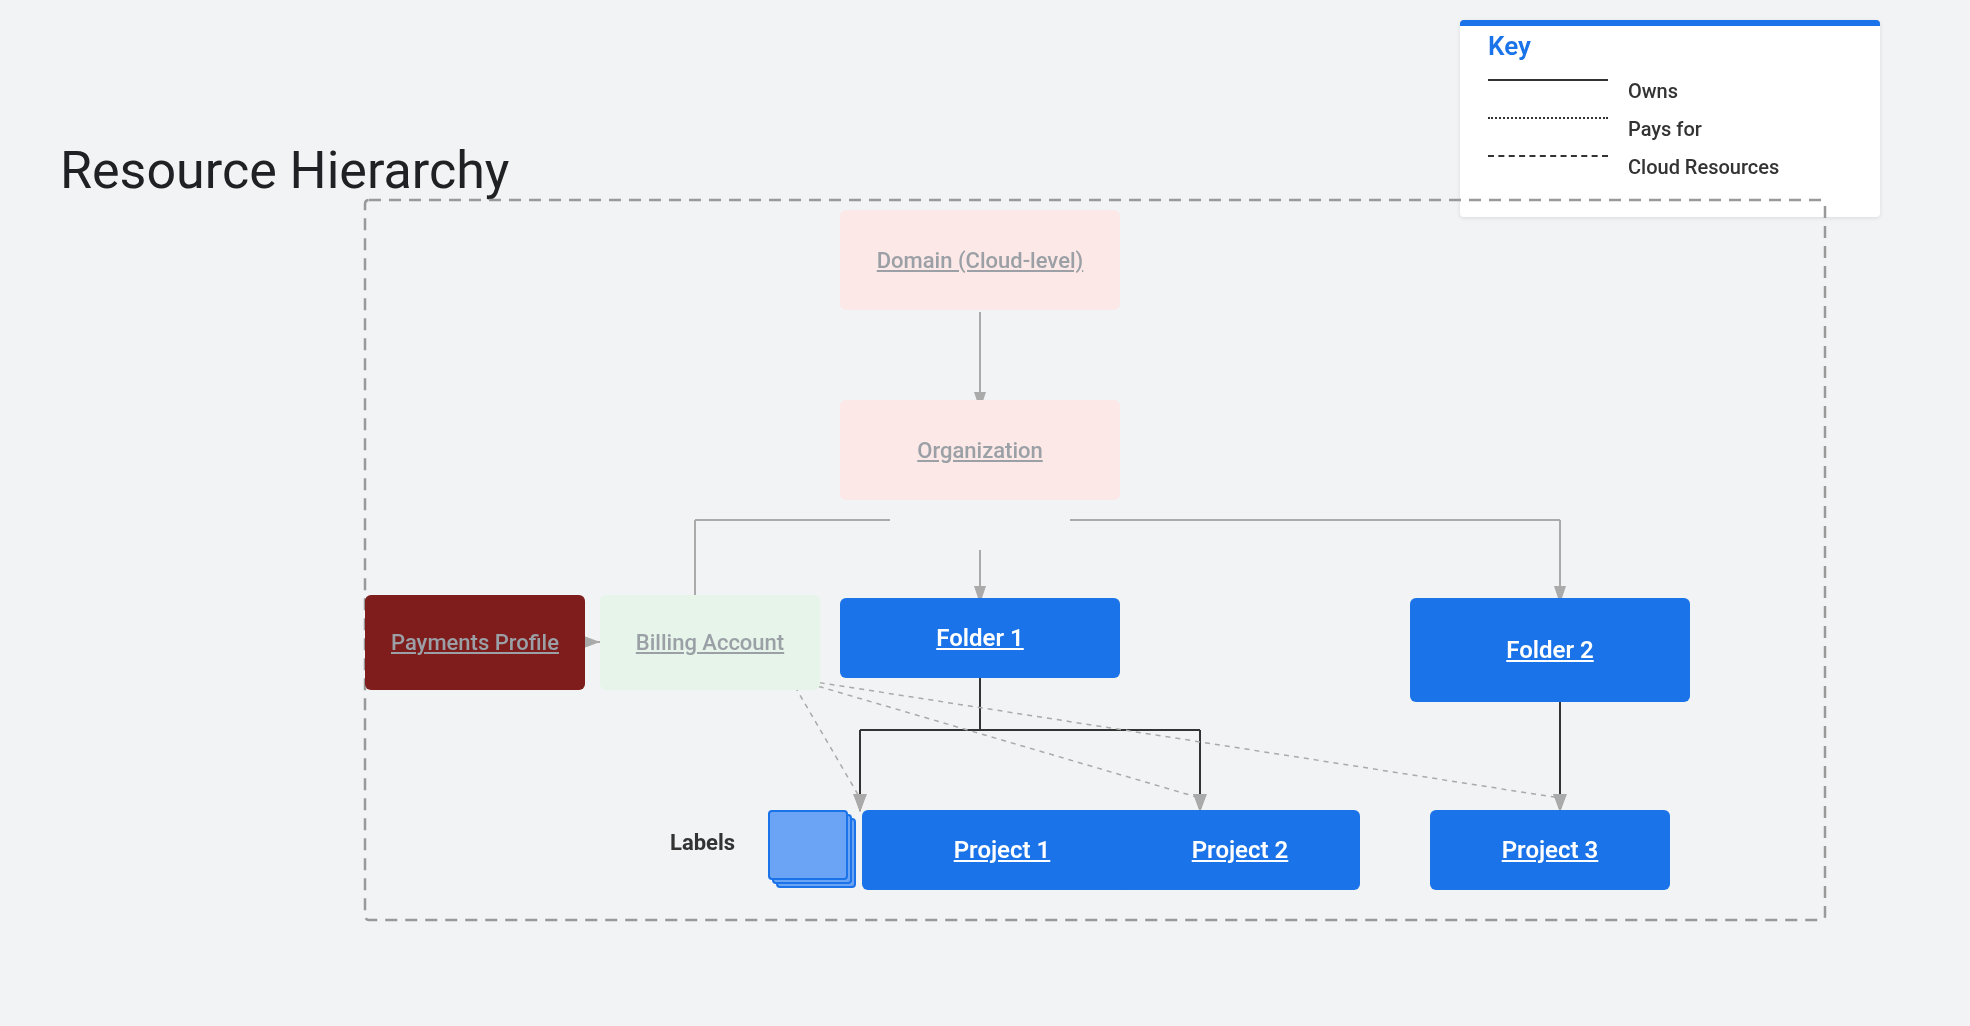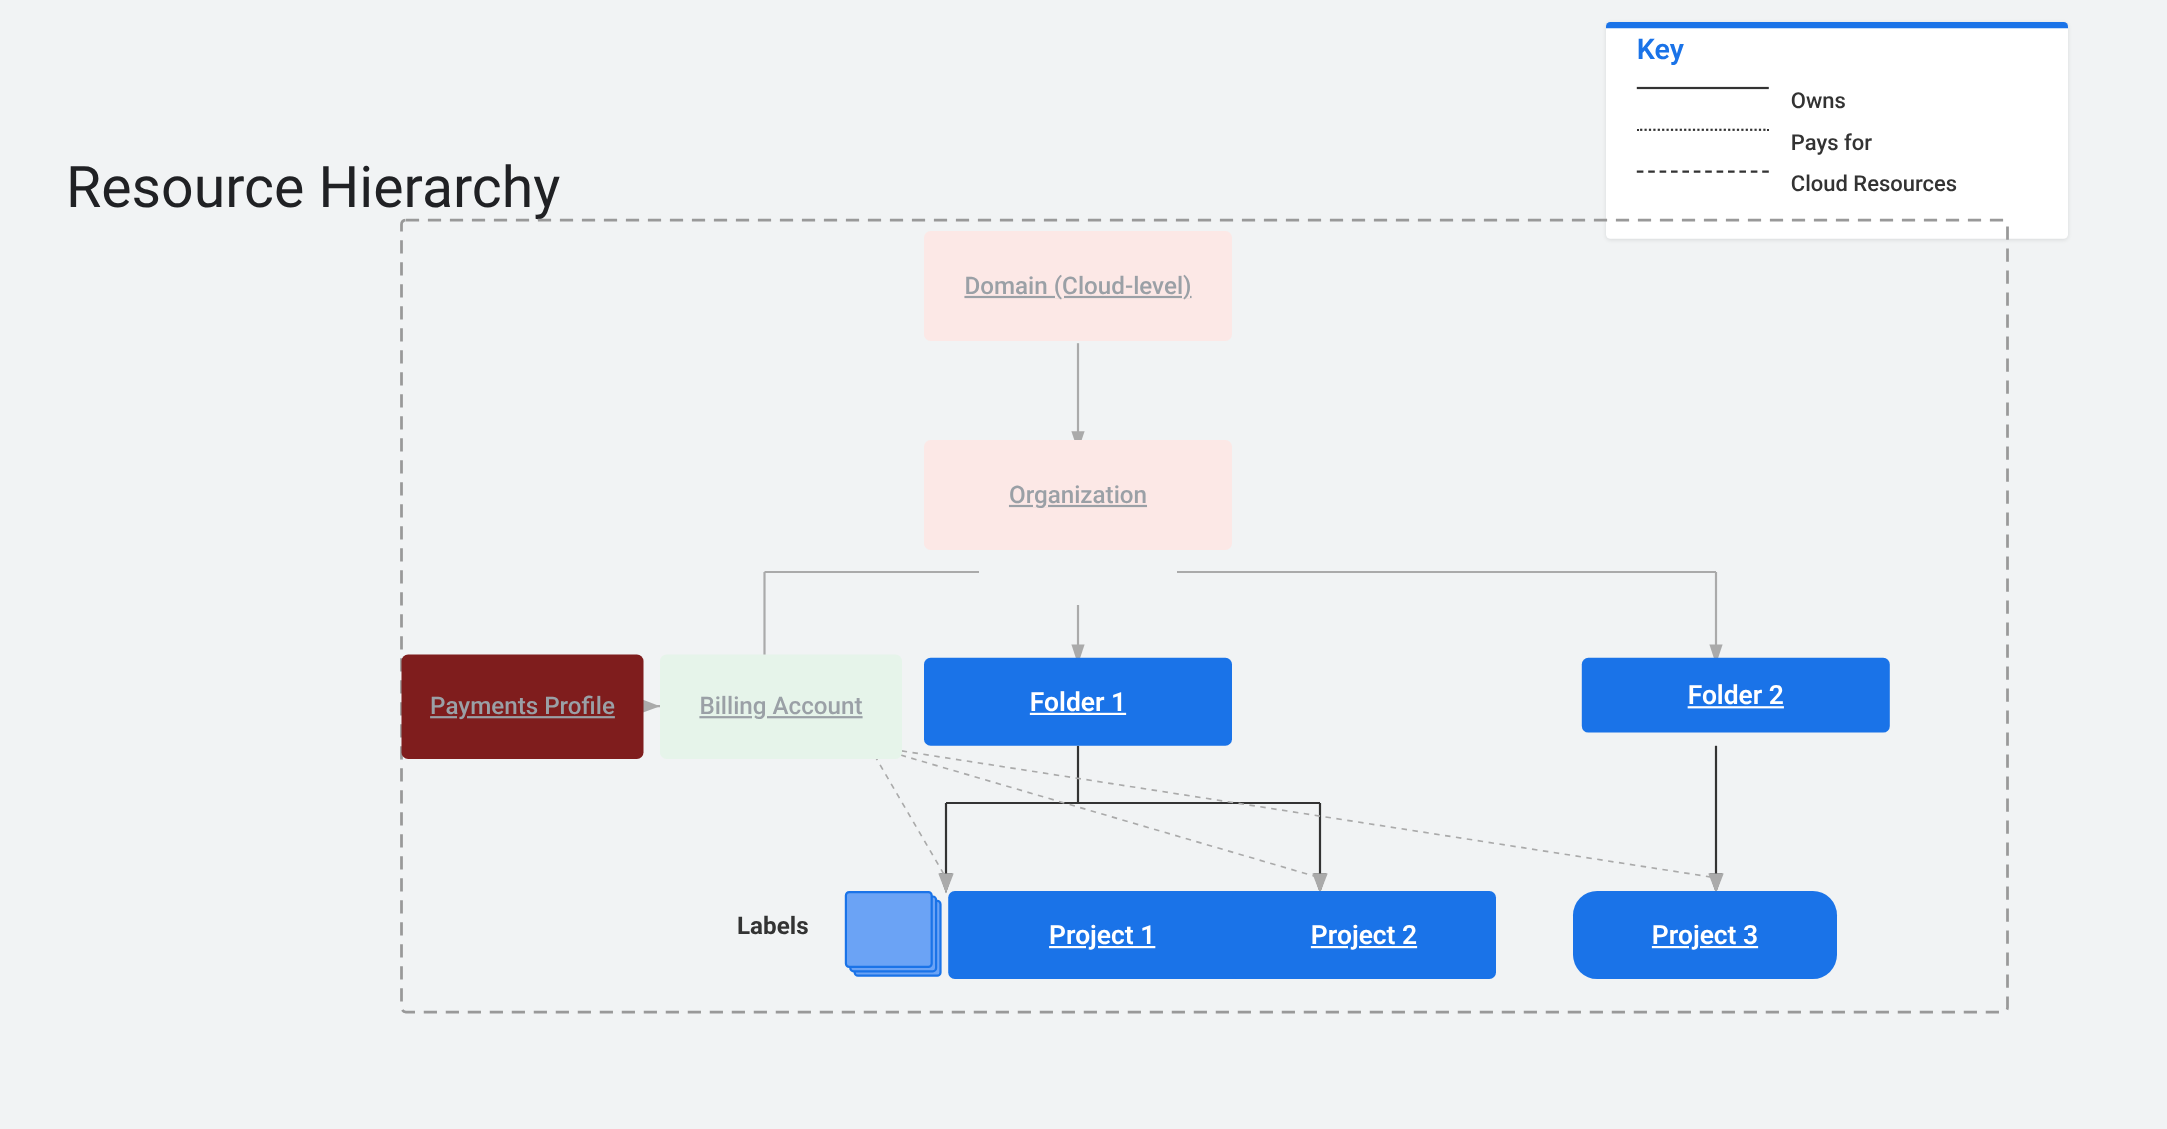--- a/index.html
+++ b/index.html
@@ -225,21 +225,21 @@
   </div>
 
   <div class="node node-yellow" style="left: 65px; top: 465px; width: 220px; height: 95px;">
     <span>Payments Profile</span>
   </div>
 
   <div class="node node-blue" style="left: 540px; top: 468px; width: 280px; height: 80px;">
     <span>Folder 1</span>
   </div>
 
-  <div class="node node-blue" style="left: 1110px; top: 468px; width: 280px; height: 68px; margin-left: 28px;">
+  <div class="node node-blue" style="left: 1110px; top: 468px; width: 280px; height: 104px;">
     <span>Folder 2</span>
   </div>
 
   <div class="labels-text" style="left: 370px; top: 700px;">
     <span>Labels</span>
   </div>
 
   <div class="labels-stack" style="left: 468px; top: 680px;">
     <div class="stack-card" style="width:80px; height:70px; top:8px; left:8px;"></div>
     <div class="stack-card" style="width:80px; height:70px; top:4px; left:4px;"></div>
@@ -247,17 +247,17 @@
   </div>
 
   <div class="node node-blue" style="left: 560px; top: 680px; width: 280px; height: 80px; left: 562px;">
     <span>Project 1</span>
   </div>
 
   <div class="node node-blue" style="left: 820px; top: 680px; width: 240px; height: 80px;">
     <span>Project 2</span>
   </div>
 
-  <div class="node node-blue" style="left: 1130px; top: 680px; width: 240px; height: 80px; border-radius: 22px;">
+  <div class="node node-blue" style="left: 1130px; top: 680px; width: 240px; height: 80px;">
     <span>Project 3</span>
   </div>
 
 </div>
 
 </body></html>

